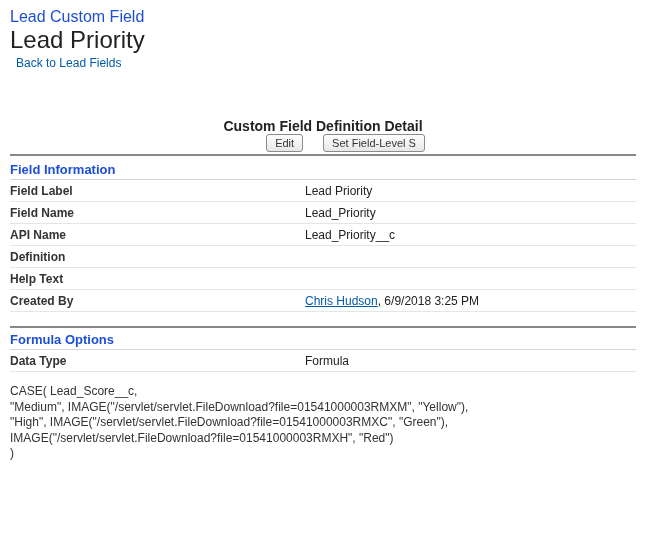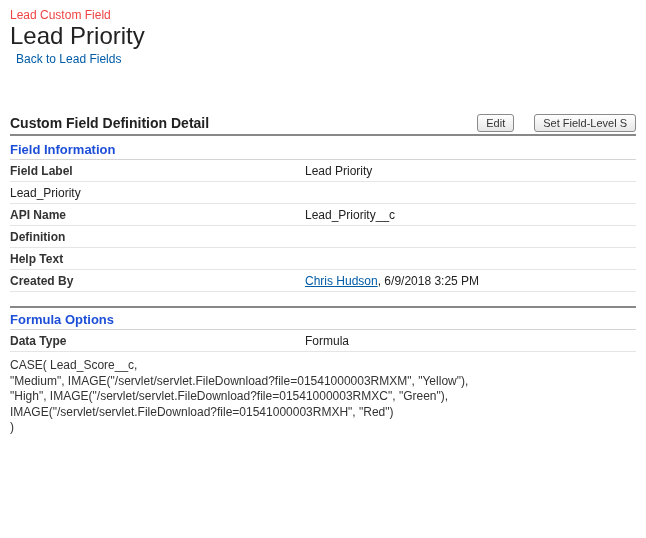--- a/index.html
+++ b/index.html
@@ -6,22 +6,22 @@
   body {
     margin: 0;
     padding: 8px 10px;
     font-family: Arial, Helvetica, sans-serif;
     font-size: 12px;
     color: #333;
     width: 646px;
     background: #fff;
   }
   .breadcrumb {
-    font-size: 12px;
-    color: #ef4444;
+    font-size: 16px;
+    color: #1d4ed8;
     margin-bottom: 0;
   }
   .page-title {
     font-size: 24px;
     font-weight: normal;
     color: #222;
     margin: 0 0 2px 0;
   }
   .back-link {
     color: #015ba7;
@@ -32,20 +32,21 @@
     margin-bottom: 30px;
   }
 
   .section-header-row {
     display: flex;
     justify-content: space-between;
     align-items: center;
     border-bottom: 2px solid #888;
     padding-bottom: 2px;
     margin-top: 18px;
+    flex-direction: column;
   }
   .section-header-row .title {
     font-weight: bold;
     font-size: 14px;
     color: #222;
   }
   .btn-row { display: flex; gap: 20px; padding-left: 45px; }
   .btn {
     font-size: 11px;
     padding: 2px 8px;
@@ -89,21 +90,21 @@
   }
   .field-value a {
     color: #015ba7;
     text-decoration: underline;
   }
 
   .formula-block {
     font-size: 12px;
     color: #333;
     line-height: 1.3;
-    margin-top: 6px;
+    margin-top: 12px;
     white-space: pre-wrap;
     font-family: Arial, Helvetica, sans-serif;
   }
 </style>
 </head>
 <body>
 
 
 
 <div class="breadcrumb">Lead Custom Field</div>
@@ -118,20 +119,21 @@
   </div>
 </div>
 
 <div class="subsection-title">Field Information</div>
 
 <div class="field-row">
   <div class="field-label">Field Label</div>
   <div class="field-value">Lead Priority</div>
 </div>
 <div class="field-row">
+  <div class="field-label">Field Name</div>
   <div class="field-value">Lead_Priority</div>
 </div>
 <div class="field-row">
   <div class="field-label">API Name</div>
   <div class="field-value">Lead_Priority__c</div>
 </div>
 <div class="field-row">
   <div class="field-label">Definition</div>
   <div class="field-value"></div>
 </div>

